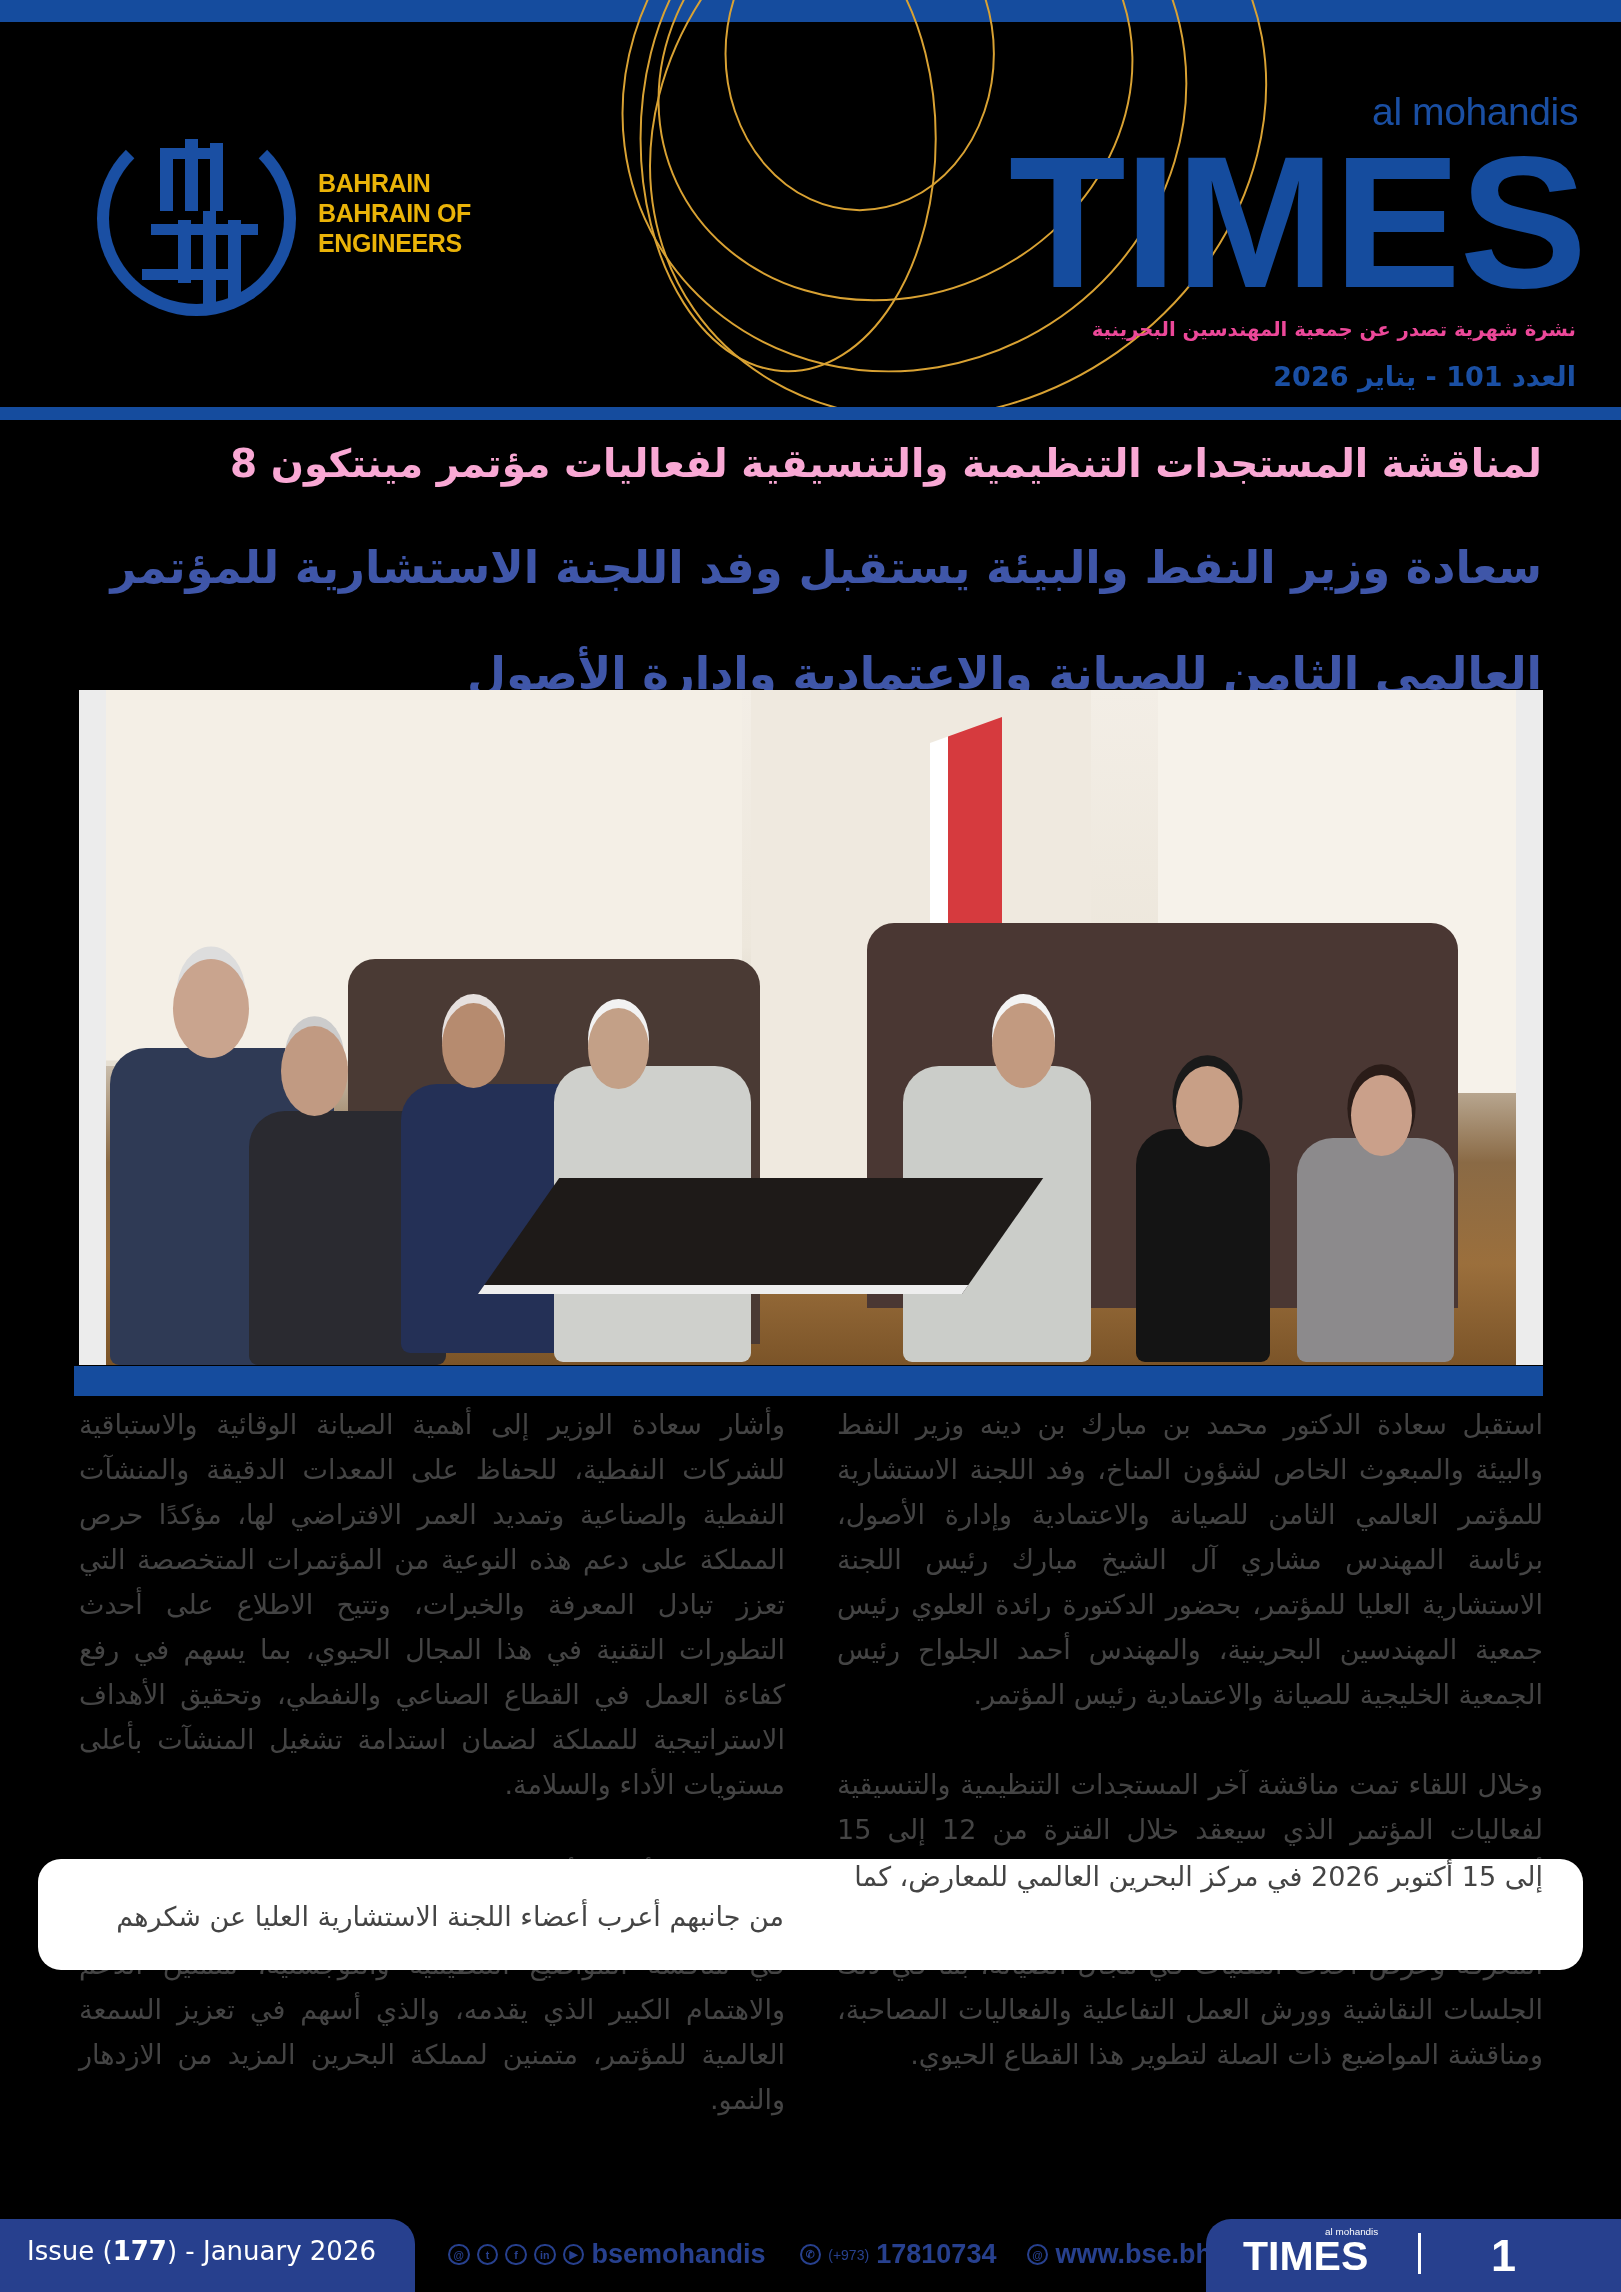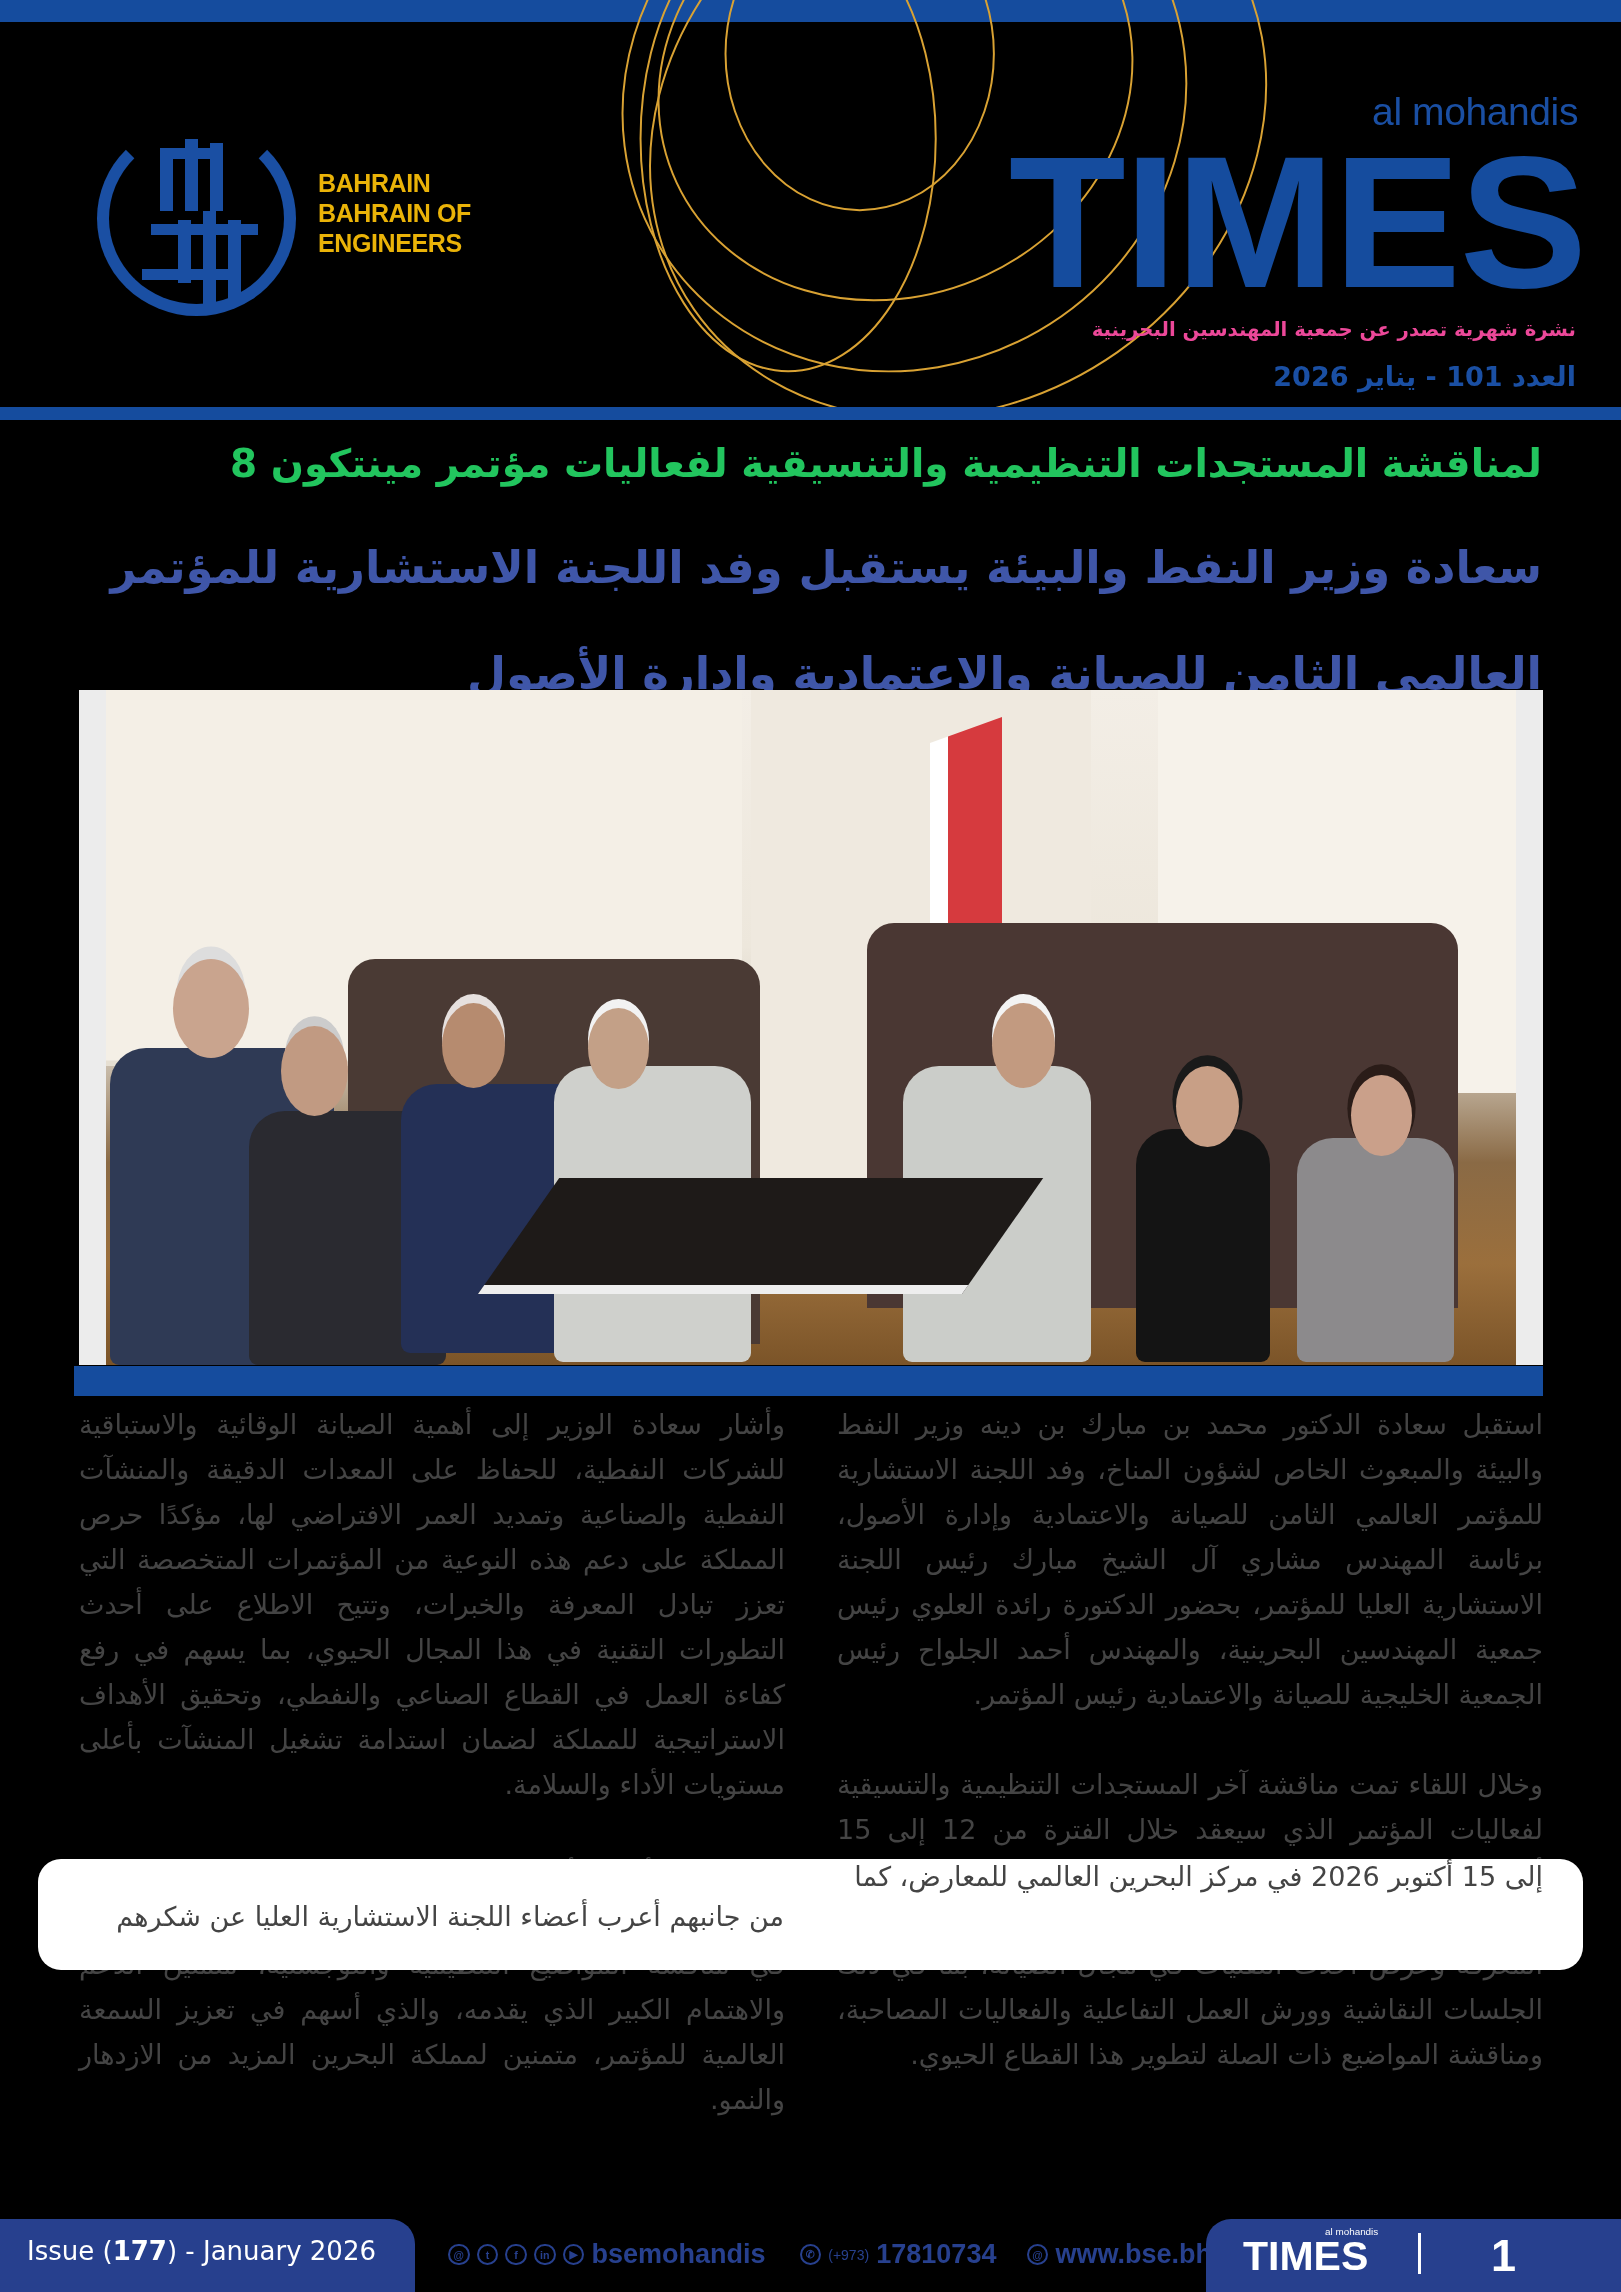--- a/index.html
+++ b/index.html
@@ -25,21 +25,21 @@
     .masthead-sub { position: absolute; right: 43px; top: 90px; color: #1a4fa3; font-family: "Liberation Sans", sans-serif;
       font-size: 39px; letter-spacing: -0.4px; }
     .masthead-title { position: absolute; right: 36px; top: 133px; color: #154c9e; font-family: "Liberation Sans", sans-serif;
       font-weight: bold; font-size: 188px; line-height: 179px; letter-spacing: -1.8px; transform: scaleX(1.02); transform-origin: right; }
     .masthead-tagline { position: absolute; right: 45px; top: 318px; direction: rtl; color: #ec4899; font-weight: bold;
       font-size: 19.7px; white-space: nowrap; }
     .masthead-issue { position: absolute; right: 45px; top: 361px; direction: rtl; color: #1a4fa3; font-weight: bold;
       font-size: 27px; white-space: nowrap; }
 
     
-    .kicker { position: absolute; right: 79px; top: 441px; direction: rtl; color: #22c55e; font-weight: bold;
+    .kicker { position: absolute; right: 79px; top: 441px; direction: rtl; color: #f9a8d4; font-weight: bold;
       font-size: 39px; white-space: nowrap; }
     .headline { position: absolute; right: 79px; top: 515px; width: 1478px; direction: rtl; text-align: right; color: #3f56a8;
       font-weight: bold; font-size: 45px; line-height: 106px; }
 
     
     .photo { position: absolute; left: 79px; top: 690px; width: 1464px; height: 675px; overflow: hidden;
       background: linear-gradient(180deg, #f3eee6 0%, #ede7dc 38%, #d9d2c6 52%, #8a6a45 70%, #9b6f3c 85%, #7b5428 100%); }
     .photo .blinds { position: absolute; left: 27px; top: 0; width: 636px; height: 376px; background: #f4efe6;
       box-shadow: inset 0 -5.4px 0 #e6dfd2; }
     .photo .blinds2 { position: absolute; right: 27px; top: 0; width: 358px; height: 403px; background: #f6f2ea; }

